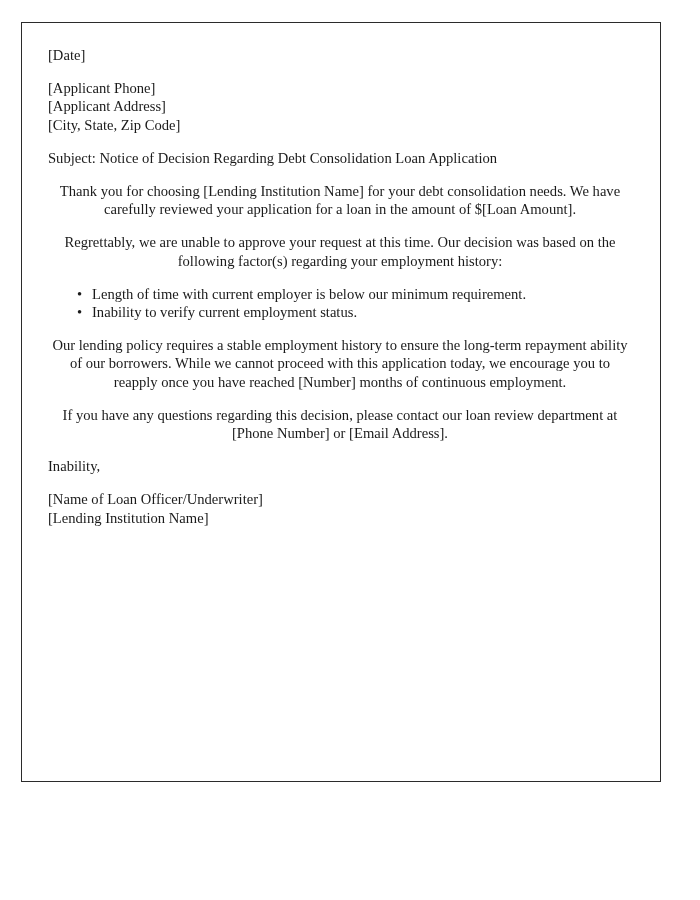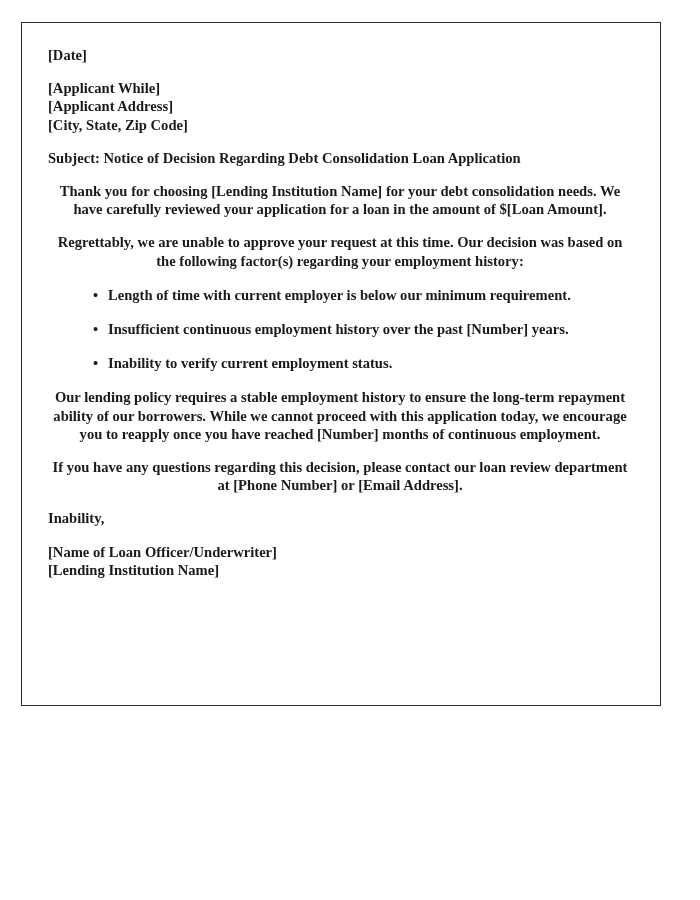--- a/index.html
+++ b/index.html
@@ -15,25 +15,24 @@
     font-family: "Liberation Serif", "DejaVu Serif", serif;
     color: #1a1a1a;
     -webkit-font-smoothing: antialiased;
   }
 
   .page-sheet {
     position: absolute;
     left: 21px;
     top: 22px;
     width: 640px;
-    height: 684px;
+    height: 760px;
     box-sizing: border-box;
     border: 1px solid #2b2b2b;
     background: #ffffff;
-    font-weight: bold;
   }
 
   .letter-body {
     position: absolute;
     left: 26px;
     top: 23px;
     width: 584px;
     font-size: 14.6px;
     line-height: 18.2px;
     text-align: left;
@@ -56,21 +55,21 @@
     text-align: center;
   }
 
   ul.factor-list {
     margin: 0 0 15px 0;
     padding: 0 0 0 44px;
     list-style: none;
   }
   ul.factor-list li {
     position: relative;
-    margin: 16px;
+    margin: 0;
     padding: 0;
     line-height: 18.2px;
   }
   ul.factor-list li::before {
     content: "\2022";
     position: absolute;
     left: -15px;
     top: 0;
     font-size: 14.6px;
     line-height: 18.2px;
@@ -80,37 +79,36 @@
 <body>
 
 <div class="page-sheet">
   <div class="letter-body">
 
     <div class="block">
       <span class="line">[Date]</span>
     </div>
 
     <div class="block">
-      <span class="line">[Applicant While]</span>
+      <span class="line">[Applicant Phone]</span>
       <span class="line">[Applicant Address]</span>
       <span class="line">[City, State, Zip Code]</span>
     </div>
 
     <div class="block">
       <span class="line">Subject: Notice of Decision Regarding Debt Consolidation Loan Application</span>
     </div>
 
 
     <p class="para">Thank you for choosing [Lending Institution Name] for your debt consolidation needs. We have carefully reviewed your application for a loan in the amount of $[Loan Amount].</p>
 
     <p class="para">Regrettably, we are unable to approve your request at this time. Our decision was based on the following factor(s) regarding your employment history:</p>
 
     <ul class="factor-list">
       <li>Length of time with current employer is below our minimum requirement.</li>
-      <li>Insufficient continuous employment history over the past [Number] years.</li>
       <li>Inability to verify current employment status.</li>
     </ul>
 
     <p class="para">Our lending policy requires a stable employment history to ensure the long-term repayment ability of our borrowers. While we cannot proceed with this application today, we encourage you to reapply once you have reached [Number] months of continuous employment.</p>
 
     <p class="para">If you have any questions regarding this decision, please contact our loan review department at [Phone Number] or [Email Address].</p>
 
     <div class="block">
       <span class="line">Inability,</span>
     </div>

